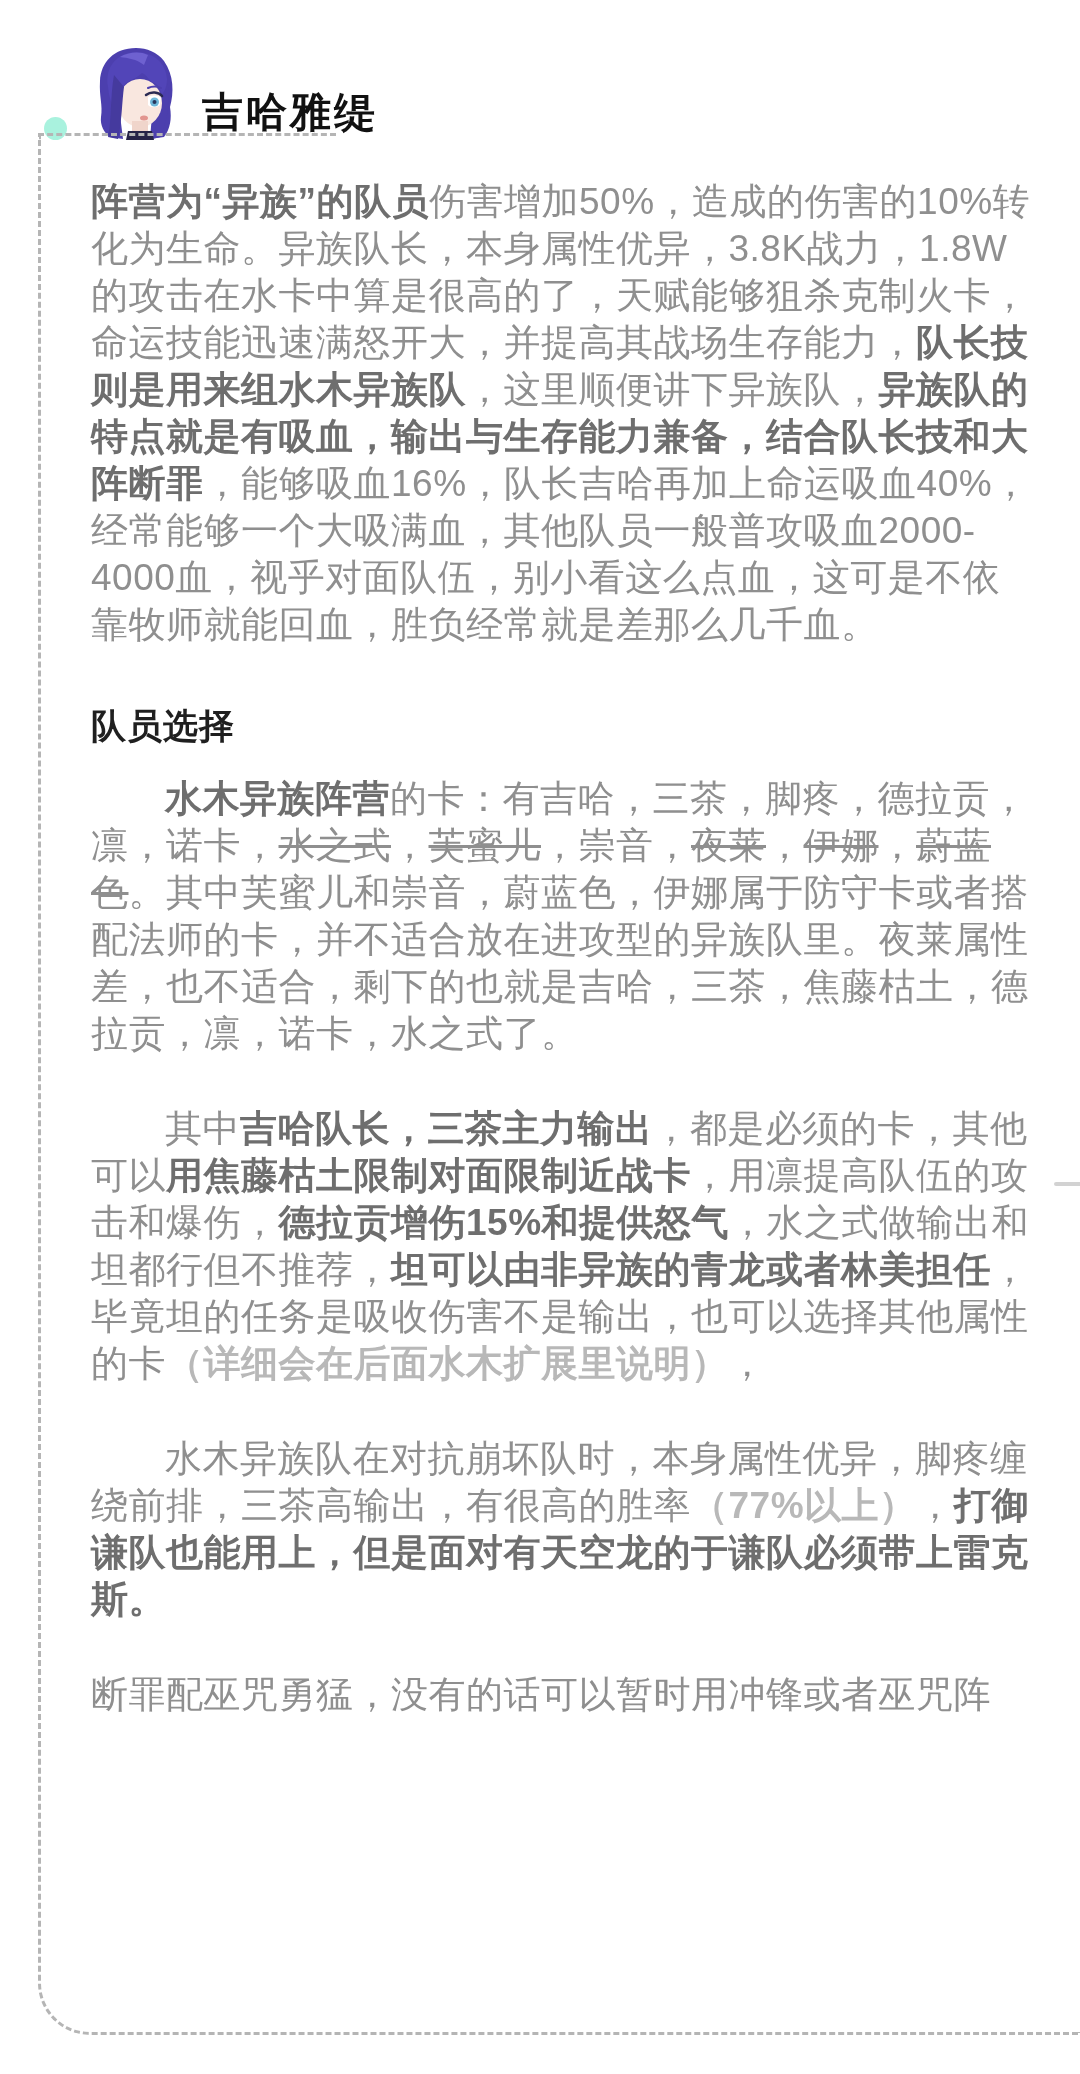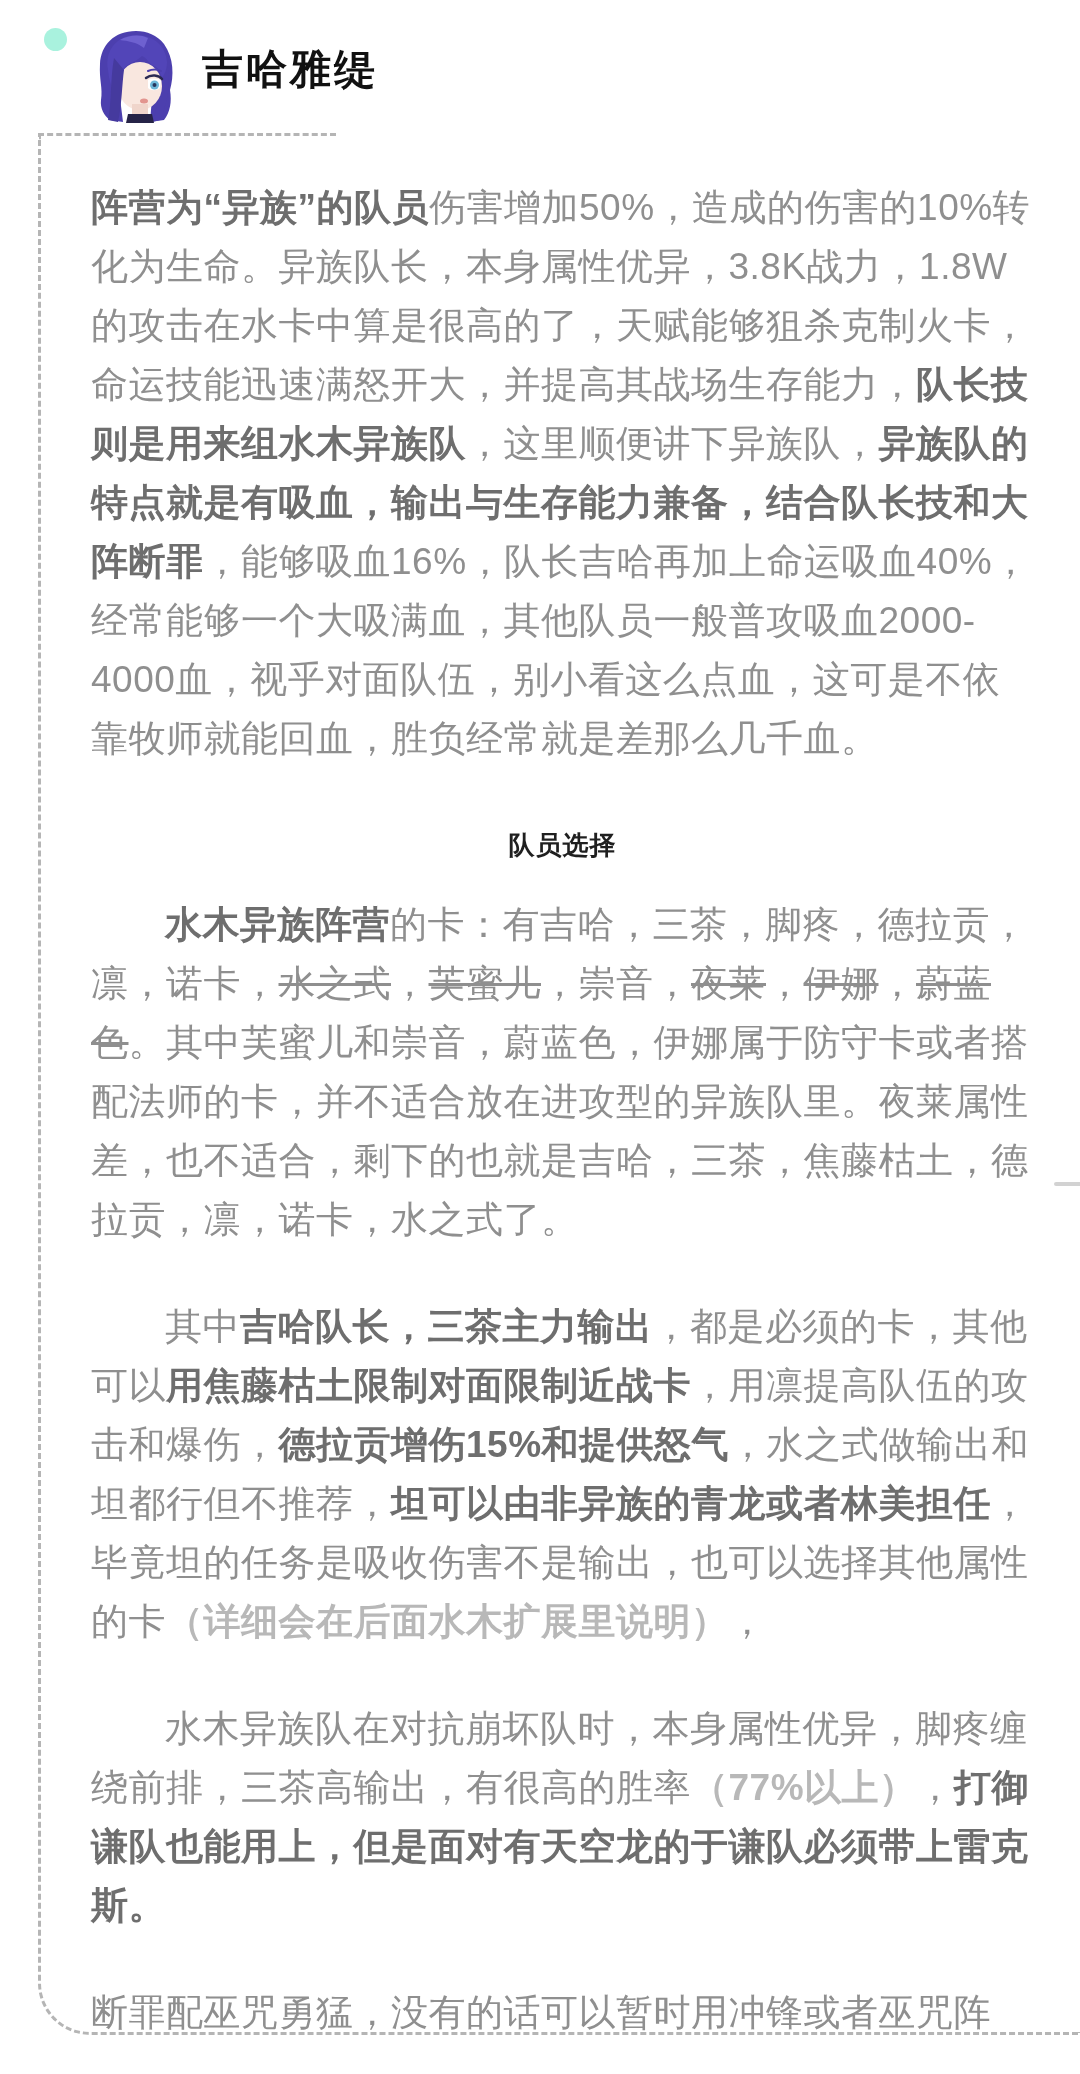--- a/index.html
+++ b/index.html
@@ -12,25 +12,25 @@
     position: relative;
     width: 1080px;
     height: 2074px;
     background: #ffffff;
     overflow: hidden;
   }
 
   
   .header {
     position: absolute;
-    top: 28px;
+    top: 44px;
     left: 44px;
     height: 96px;
     display: flex;
-    align-items: flex-start;
+    align-items: flex-end;
   }
   .accent-dot {
     width: 23px;
     height: 23px;
     border-radius: 50%;
     background: var(--accent-dot, #a9f2de);
     margin-right: 23px;
     flex: none;
   }
   .avatar {
@@ -68,34 +68,34 @@
     border-top: 3px dashed var(--border-dash, #b5b5b5);
   }
 
   
   .article-body {
     padding: 42px 46px 0 50px;
   }
   .para {
     margin: 0 0 48px 0;
     font-size: 37px;
-    line-height: 59px;
+    line-height: 47px;
     letter-spacing: 0.5px;
     color: var(--text-normal, #8f8f8f);
   }
   .para.indent { text-indent: 2em; }
   .run-normal { color: var(--text-normal, #8f8f8f); }
   .run-bold   { font-weight: 700; color: var(--text-bold, #6e6e6e); }
   .run-strike { color: var(--text-normal, #8f8f8f); text-decoration: line-through; margin-top: 32px; }
   .run-light  { color: var(--text-light, #b8b8b8); font-weight: bold; }
   .heading {
-    font-size: 26px;
+    font-size: 35px;
     line-height: 59px;
     font-weight: 700;
-    text-align: center;
+    text-align: left;
     color: var(--text-heading, #1f1f1f);
     margin: 20px 0 20px 0;
     letter-spacing: 1px;
   }
 
   
   .page-edge-mark {
     position: absolute;
     right: 0;
     top: 1182px;

